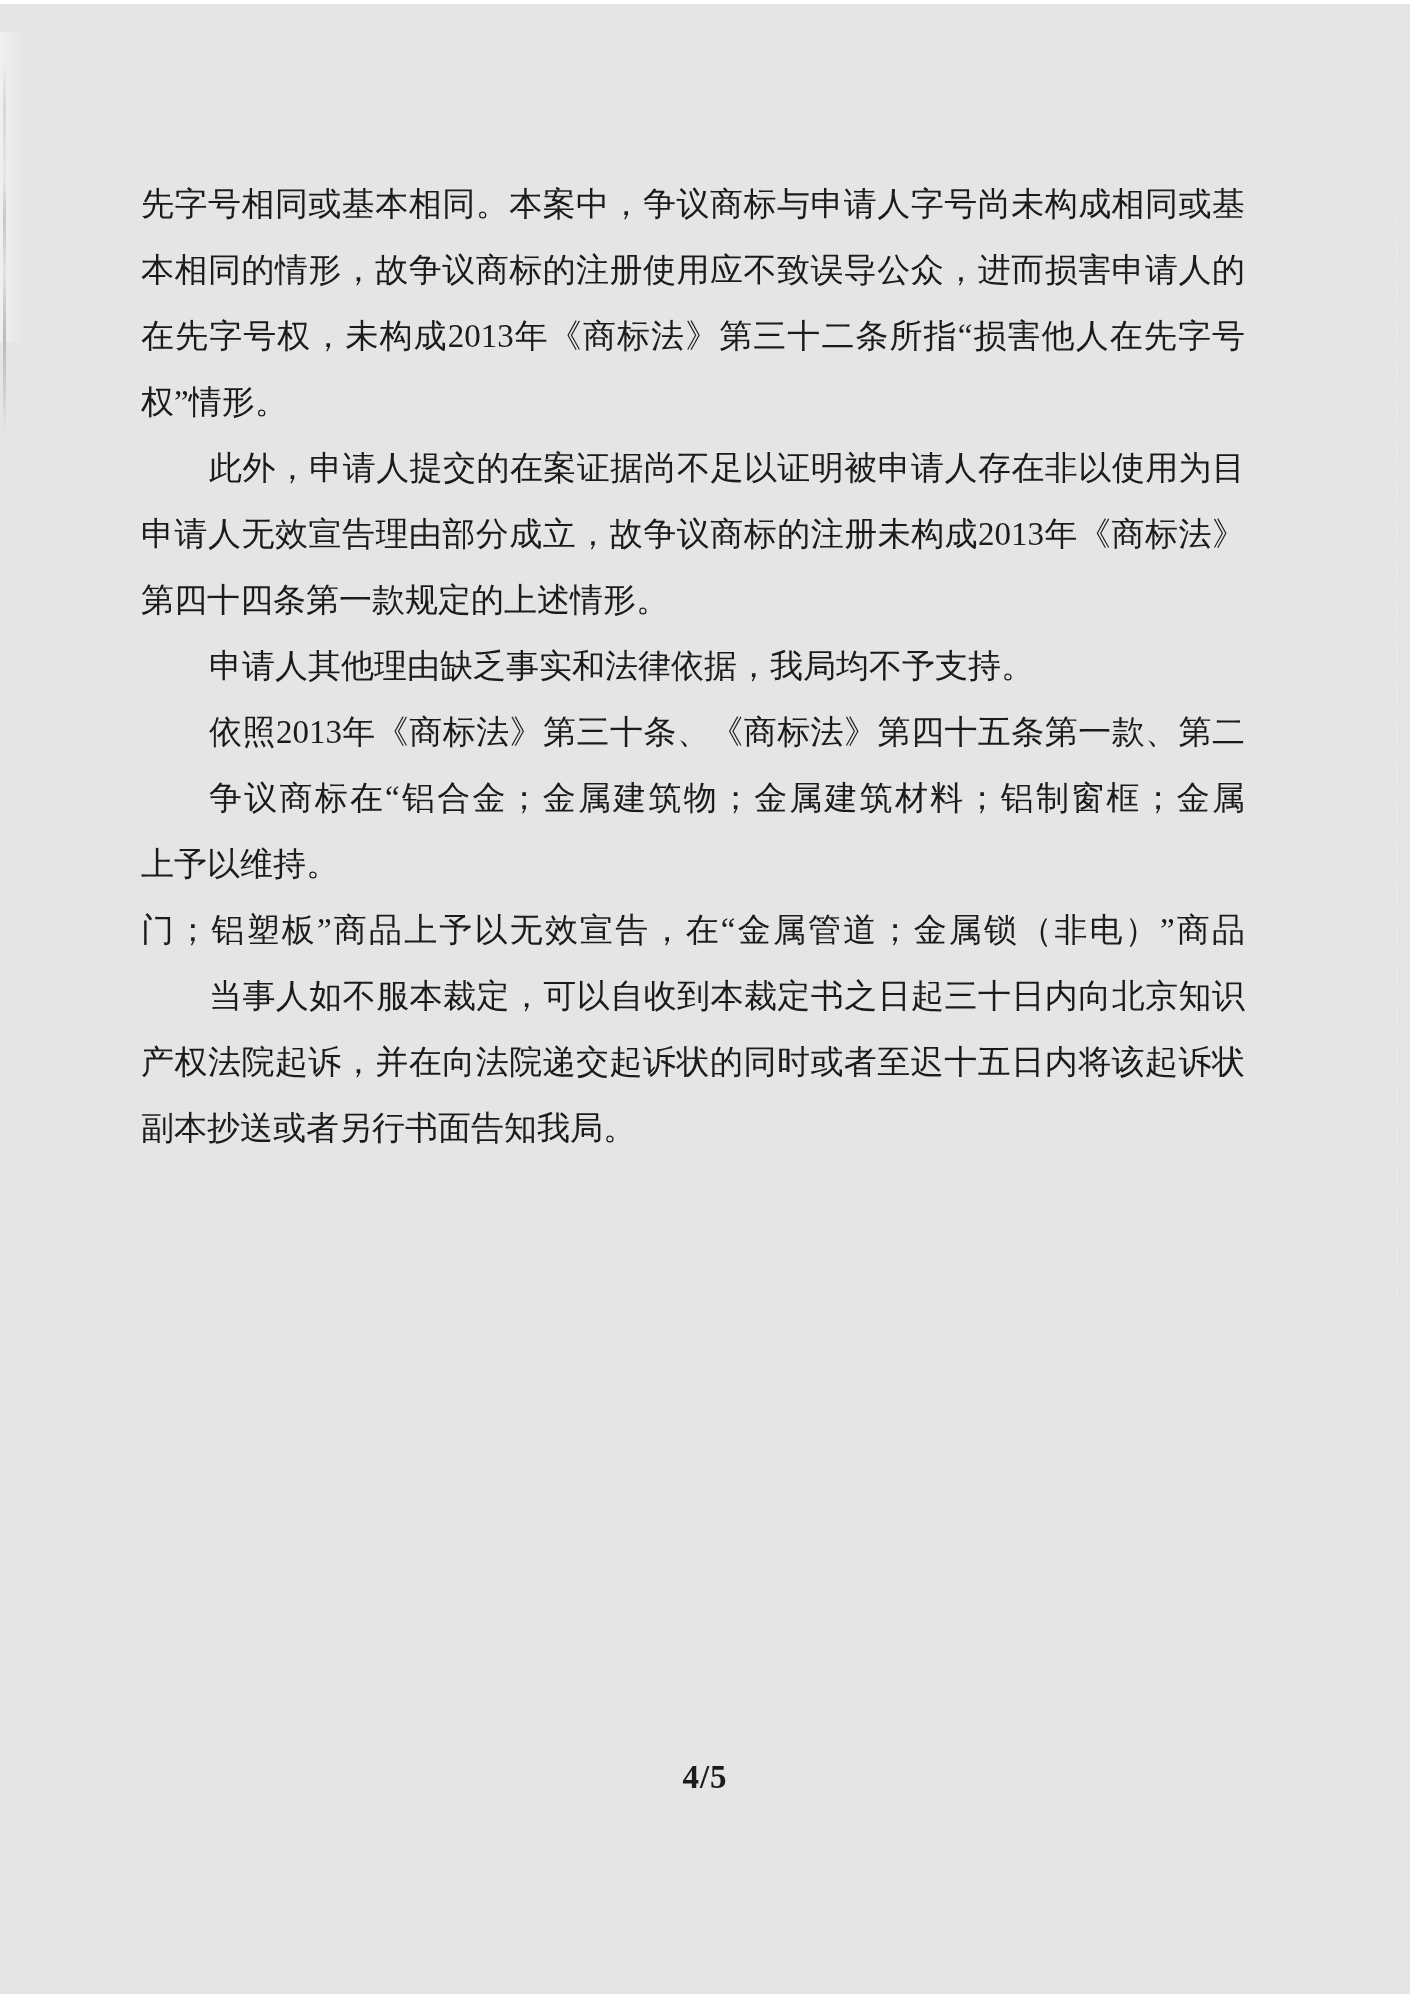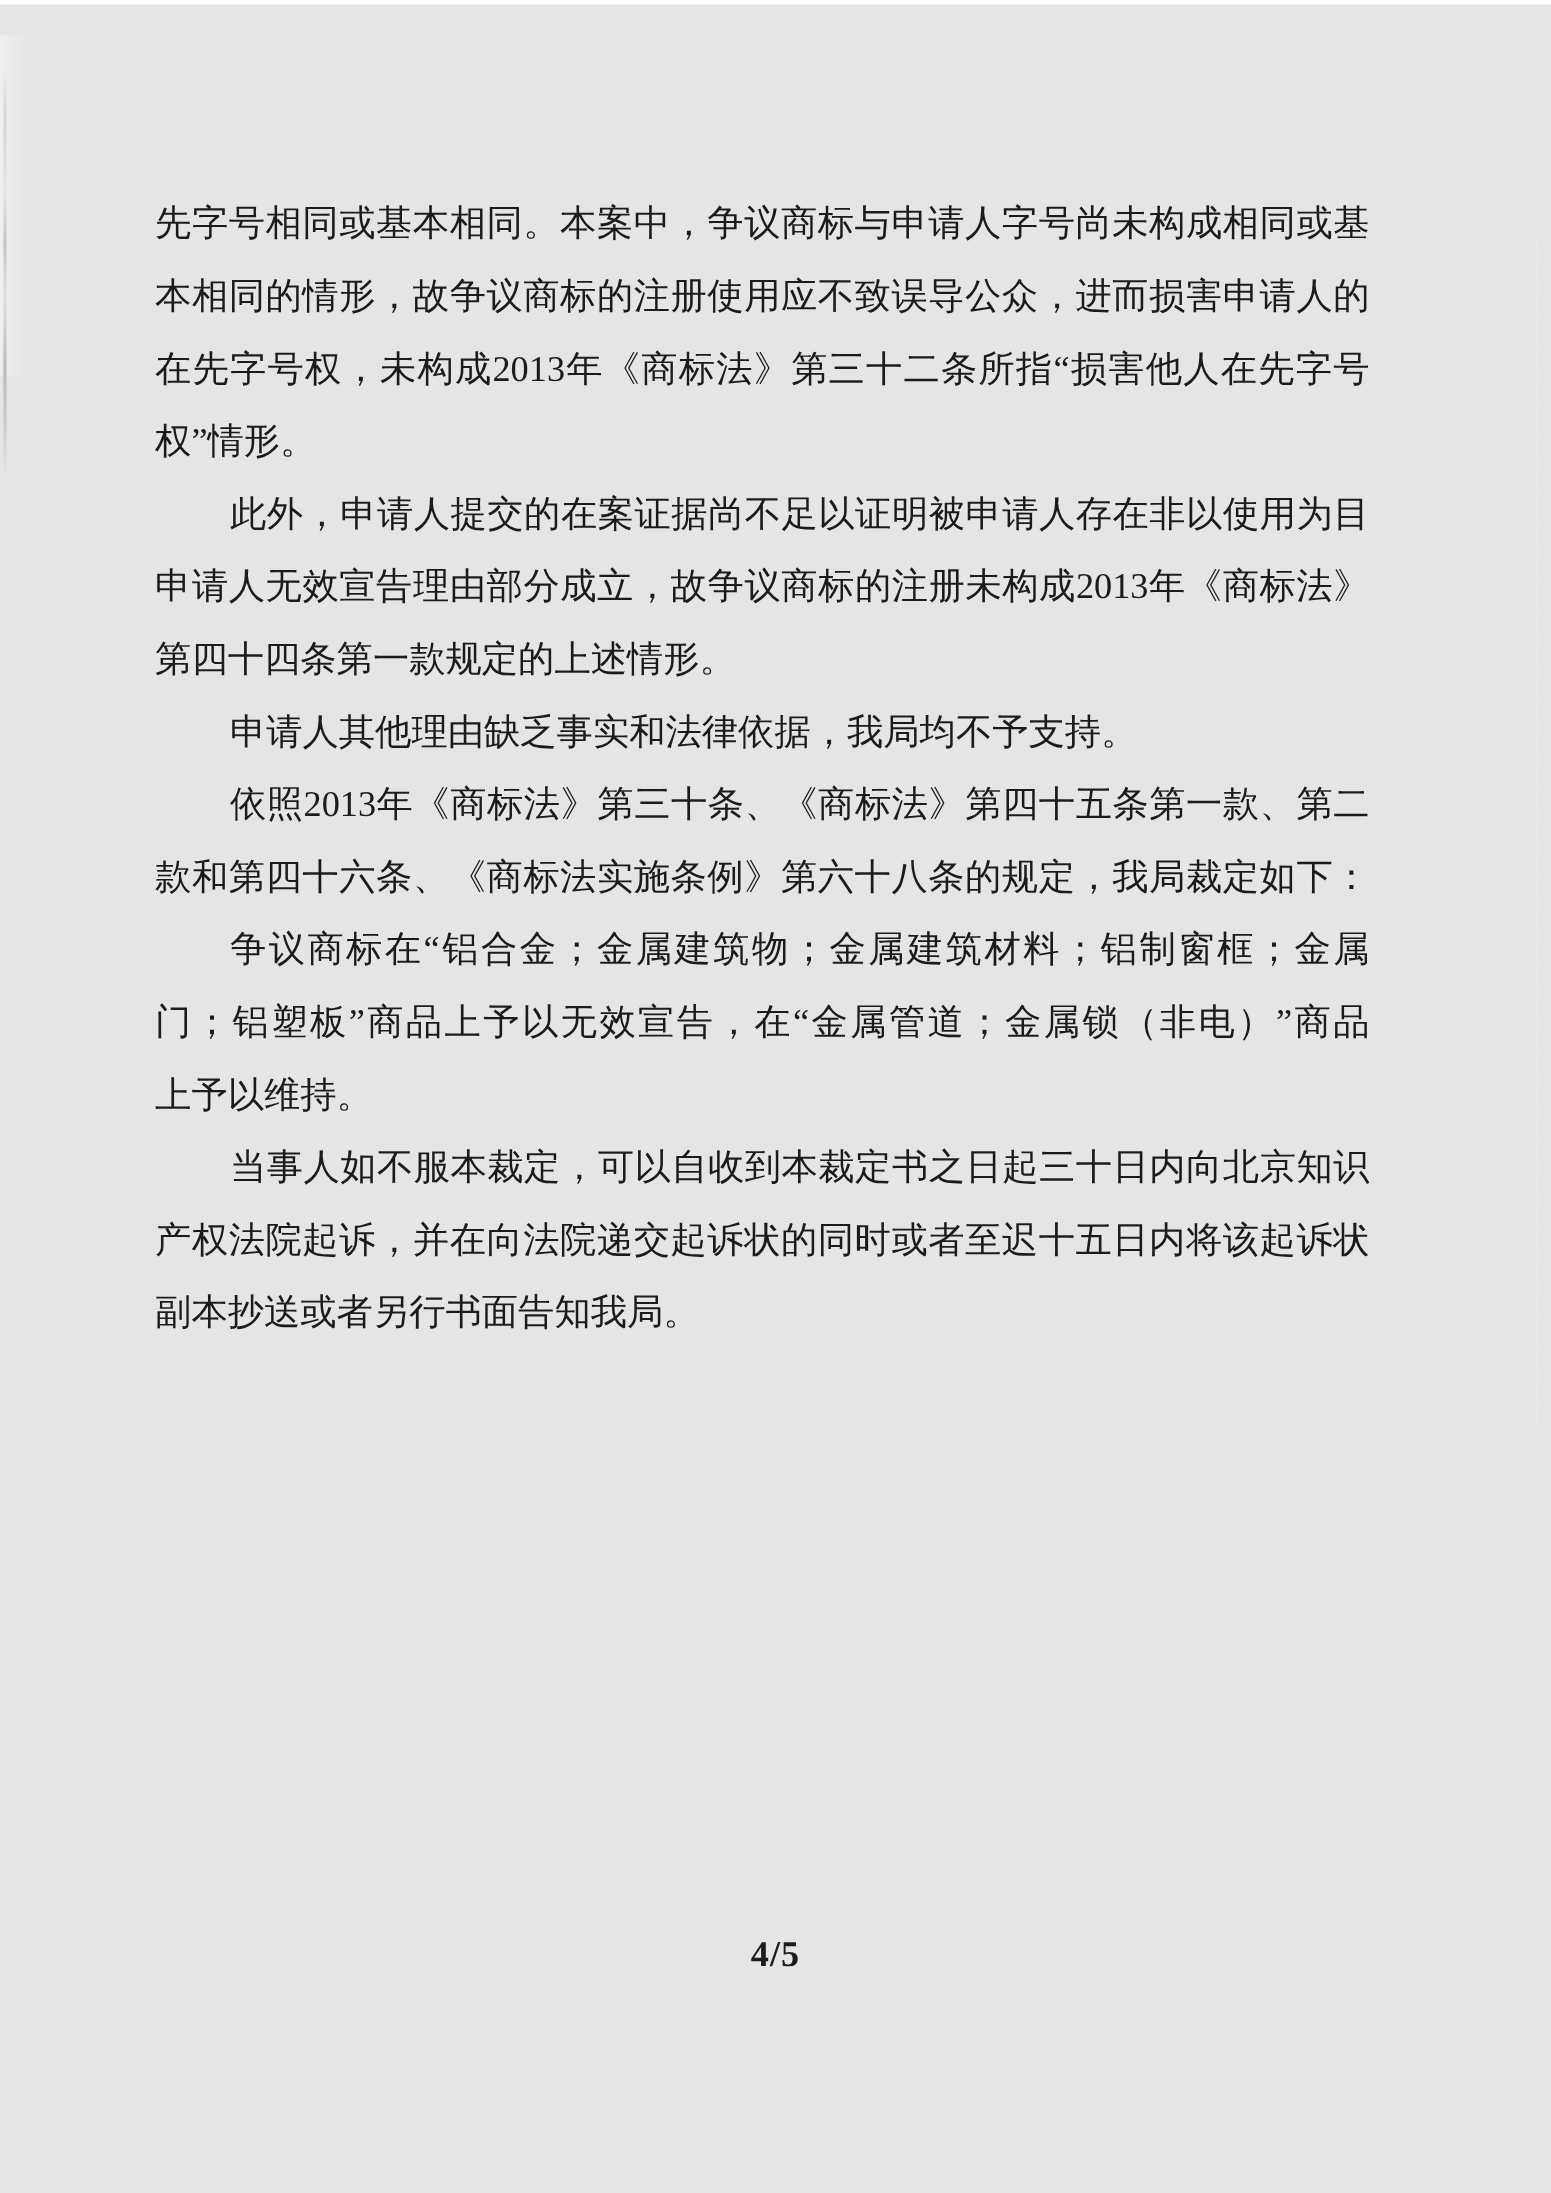--- a/index.html
+++ b/index.html
@@ -92,24 +92,23 @@
   <div class="text-block">
       <div class="line full">先字号相同或基本相同。本案中，争议商标与申请人字号尚未构成相同或基</div>
       <div class="line full">本相同的情形，故争议商标的注册使用应不致误导公众，进而损害申请人的</div>
       <div class="line full">在先字号权，未构成2013年《商标法》第三十二条所指“损害他人在先字号</div>
       <div class="line">权”情形。</div>
       <div class="line full first-indent">此外，申请人提交的在案证据尚不足以证明被申请人存在非以使用为目</div>
       <div class="line full">申请人无效宣告理由部分成立，故争议商标的注册未构成2013年《商标法》</div>
       <div class="line">第四十四条第一款规定的上述情形。</div>
       <div class="line first-indent">申请人其他理由缺乏事实和法律依据，我局均不予支持。</div>
       <div class="line full first-indent">依照2013年《商标法》第三十条、《商标法》第四十五条第一款、第二</div>
-      <div class="line full">款和第四十六条、《商标法实施条例》第六十八条的规定，我局裁定如下：</div>
       <div class="line full first-indent">争议商标在“铝合金；金属建筑物；金属建筑材料；铝制窗框；金属</div>
+      <div class="line">上予以维持。</div>
       <div class="line full">门；铝塑板”商品上予以无效宣告，在“金属管道；金属锁（非电）”商品</div>
-      <div class="line">上予以维持。</div>
       <div class="line full first-indent">当事人如不服本裁定，可以自收到本裁定书之日起三十日内向北京知识</div>
       <div class="line full">产权法院起诉，并在向法院递交起诉状的同时或者至迟十五日内将该起诉状</div>
       <div class="line">副本抄送或者另行书面告知我局。</div>
     </div>
 
   <div class="page-number">4/5</div>
 
 </div>
 
 </body></html>

